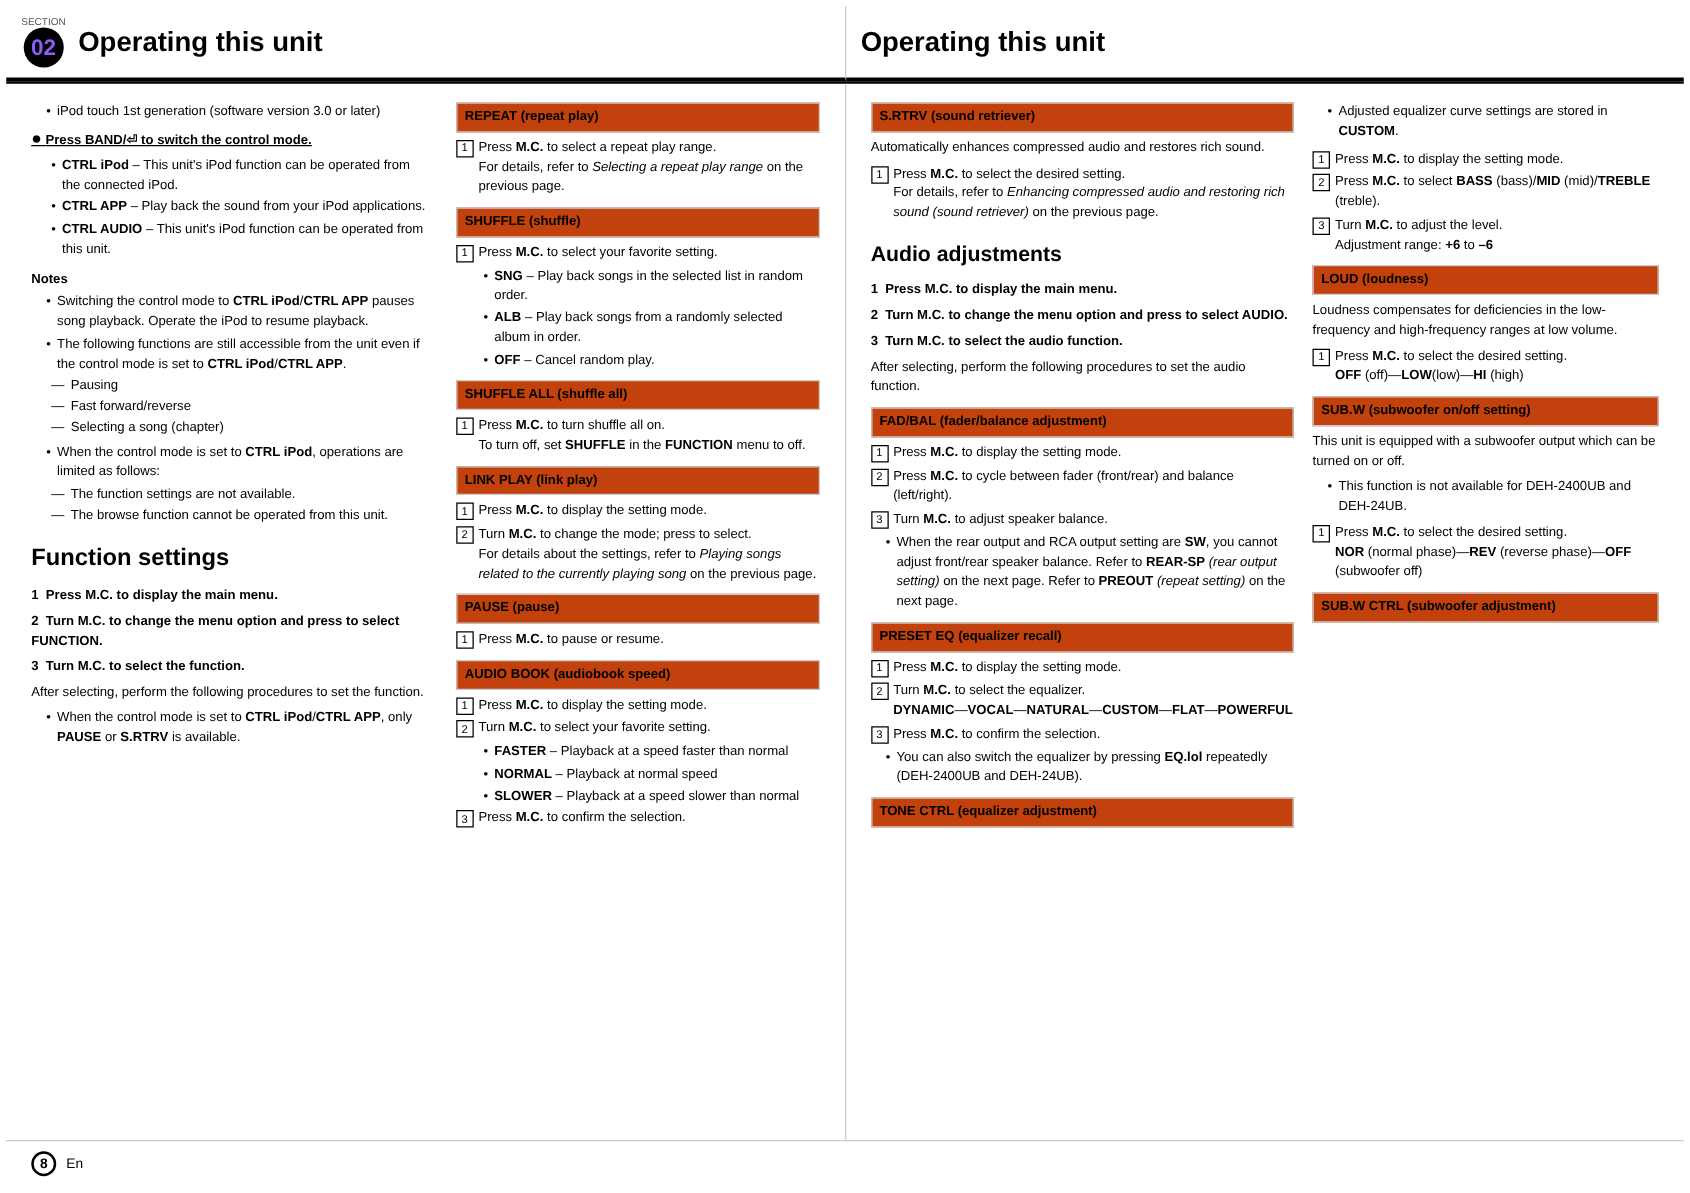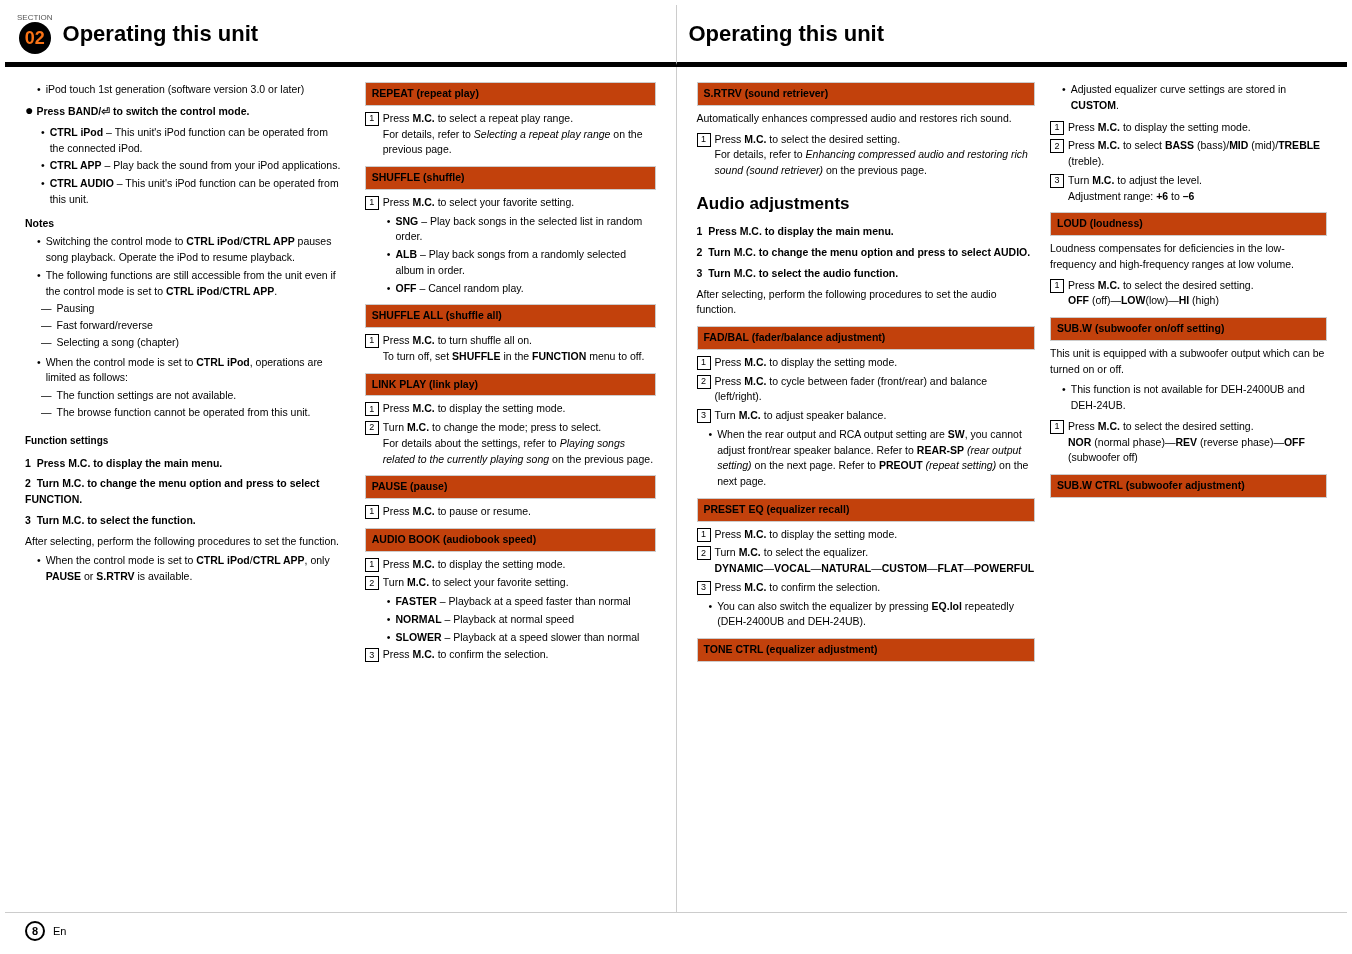--- a/index.html
+++ b/index.html
@@ -49,21 +49,21 @@
     .section-label {
       font-size: 8px;
       color: #555;
       text-transform: uppercase;
     }
 
     .section-number {
       font-size: 18px;
       font-weight: bold;
       background: #000;
-      color: #f97316;
+      color: #8b5cf6;
       width: 32px;
       height: 32px;
       display: flex;
       align-items: center;
       justify-content: center;
       border-radius: 50%;
     }
 
     .header-title {
       font-size: 22px;
@@ -214,21 +214,21 @@
     em, .italic { font-style: italic; }
 
     .notes-header {
       font-weight: bold;
       font-size: 10.5px;
       margin-top: 8px;
       margin-bottom: 3px;
     }
 
     .function-settings-header {
-      font-size: 10px;
+      font-size: 19px;
       font-weight: bold;
       margin-bottom: 8px;
       margin-top: 12px;
     }
 
     .audio-adjustments-header {
       font-size: 17px;
       font-weight: bold;
       margin-bottom: 8px;
       margin-top: 12px;
@@ -296,21 +296,21 @@
     <div class="page-left">
 
       <div class="left-col-left">
 
         <ul class="bullet-list">
           <li>
               <span>iPod touch 1st generation (software version 3.0 or later)</span>
             </li>
         </ul>
 
-        <p style="margin-bottom:4px;">
+        <p style="margin-bottom:4px;text-decoration:underline;">
           <span style="font-size:14px;">●</span> <strong>Press BAND/⏎ to switch the control mode.</strong>
         </p>
         <ul class="sub-bullet-list">
           <li>
               <span><span class="term">CTRL iPod</span> – This unit's iPod function can be operated from the connected iPod.</span>
             </li>
           <li>
               <span><span class="term">CTRL APP</span> – Play back the sound from your iPod applications.</span>
             </li>
           <li>

